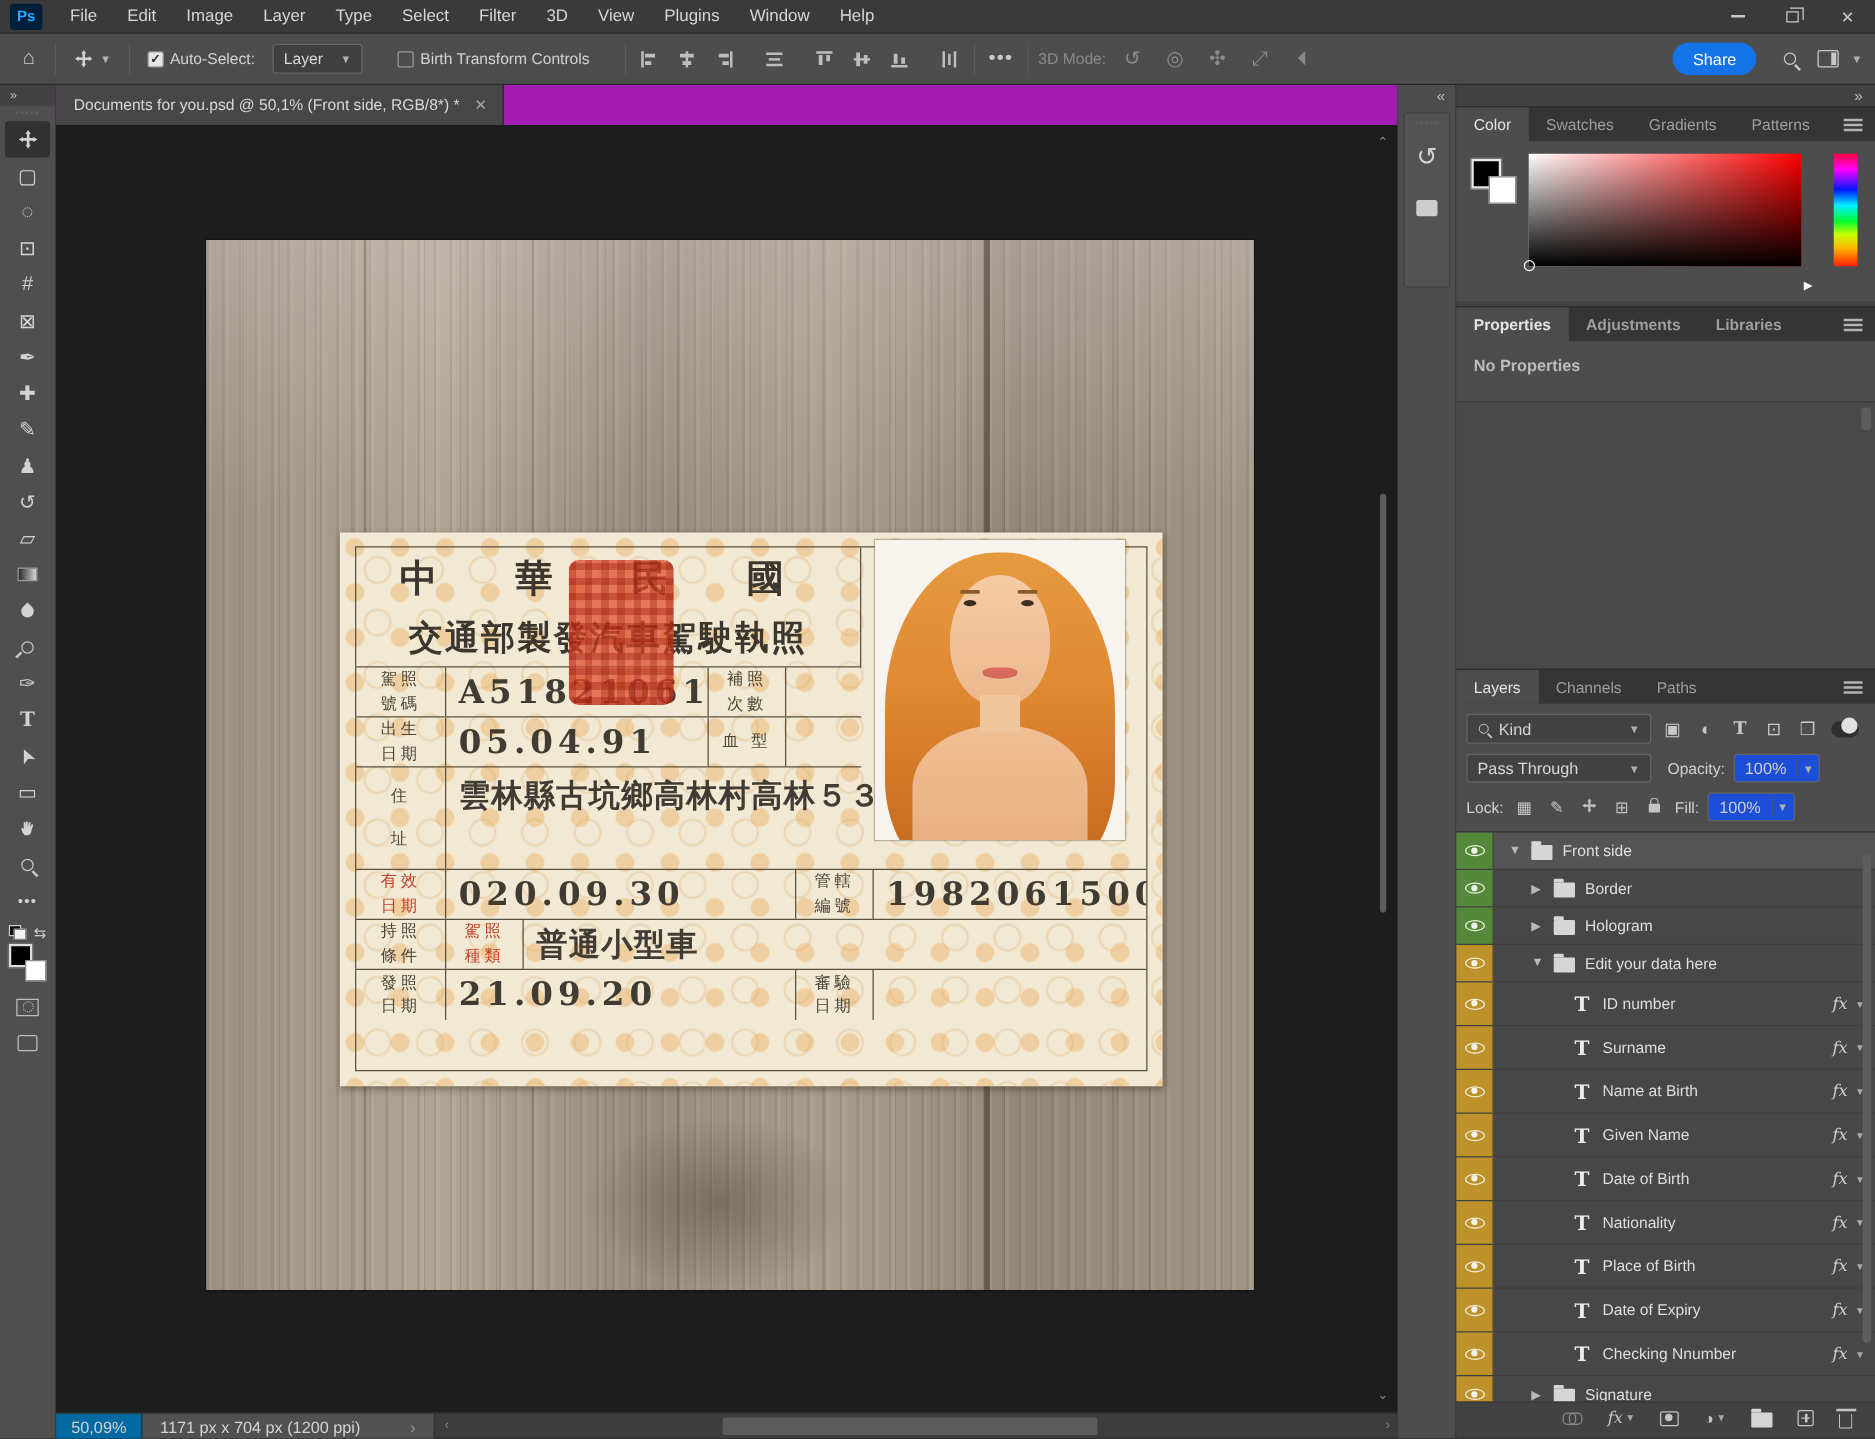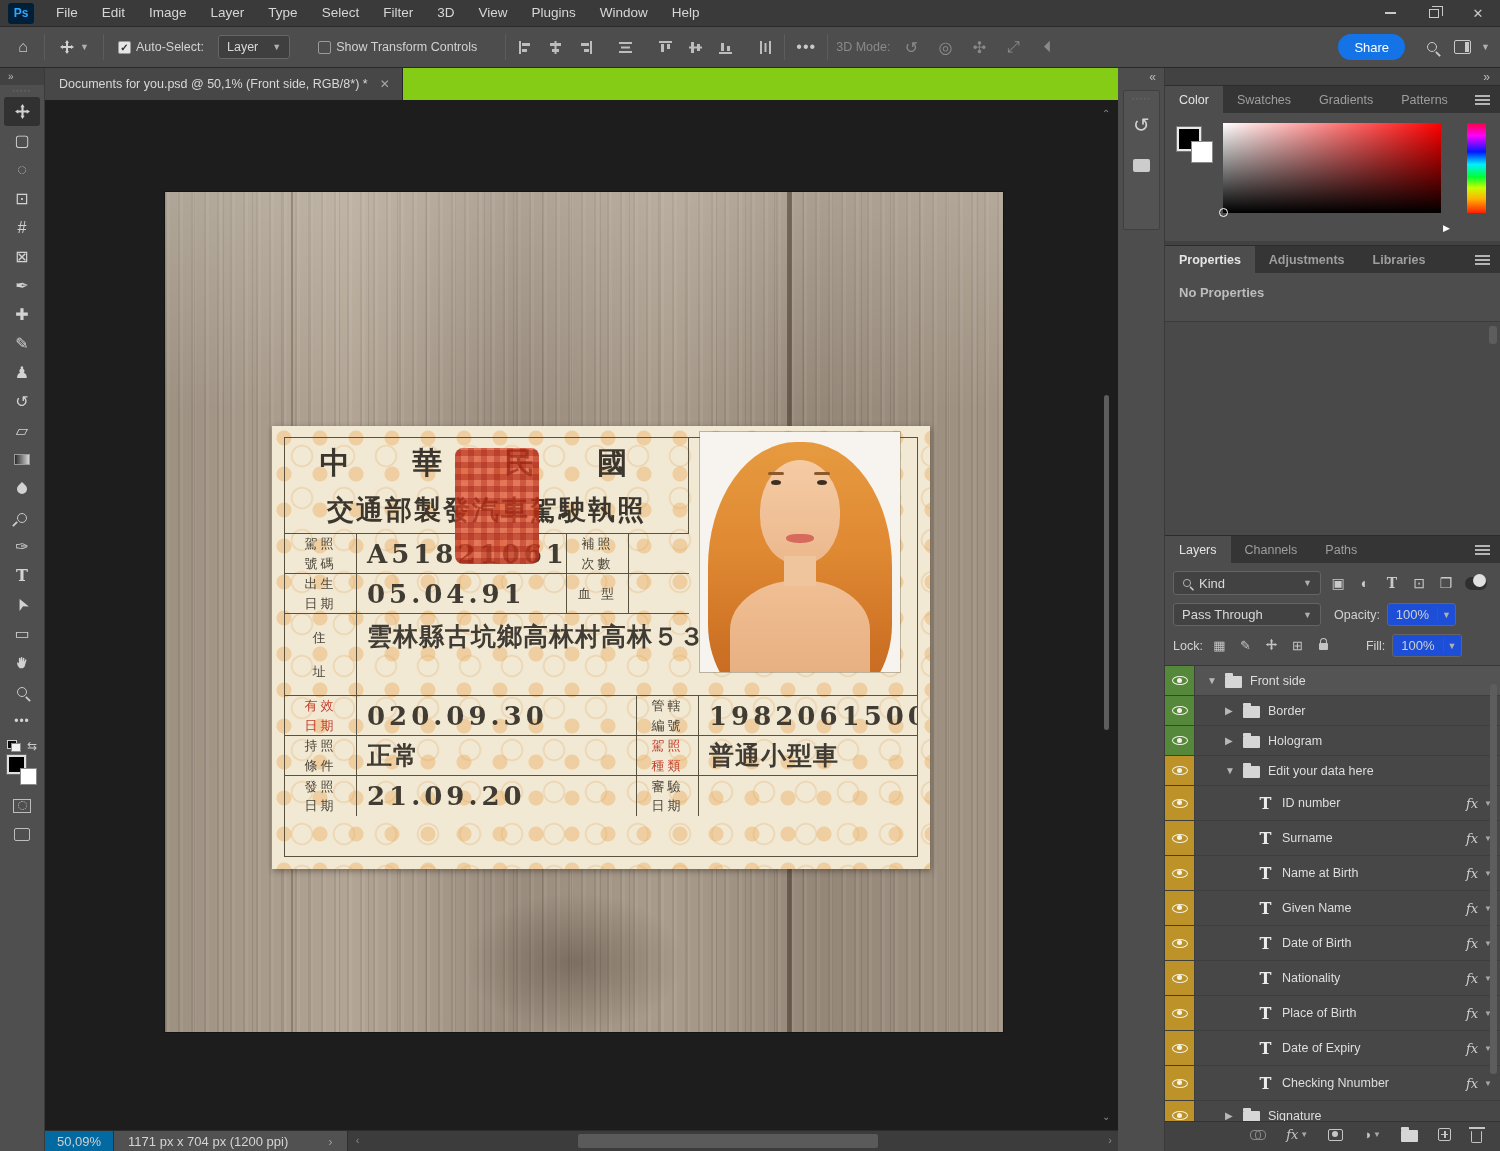--- a/index.html
+++ b/index.html
@@ -60,21 +60,21 @@
   .minipair::before { content:""; position:absolute; left:0; top:0; width:8px; height:7px; background:#0d0d0d; border:1px solid #cfcfcf; }
   .minipair::after { content:""; position:absolute; right:0; bottom:0; width:8px; height:7px; background:#f2f2f2; border:1px solid #8a8a8a; }
   #fgbg { width:30px; height:30px; position:relative; margin-top:2px; }
   #fg { position:absolute; left:0; top:0; width:19px; height:19px; background:#000; border:2px solid #dedede; outline:1px solid #6a6a6a; }
   #bg { position:absolute; right:0; bottom:0; width:17px; height:17px; background:#fff; border:1px solid #8a8a8a; }
   .qmask { width:18px; height:14px; border:1.5px solid #bdbdbd; display:flex; align-items:center; justify-content:center; }
   .qmask::before { content:""; width:7px; height:7px; border-radius:50%; border:1px dotted #bdbdbd; }
   .smode { width:16px; height:13px; border:1.5px solid #bdbdbd; border-radius:2px; }
 
   
-  #tabbar { position:absolute; left:45px; top:68px; width:1073px; height:32px; background:#84cc16; display:flex; }
+  #tabbar { position:absolute; left:45px; top:68px; width:1073px; height:32px; background:#a21caf; display:flex; }
   #doctab { background:#474747; height:100%; display:flex; align-items:center; gap:12px; padding:0 12px 0 14px;
     color:#d8d8d8; font-size:12.5px; border-right:1px solid #262626; }
   #tab-close { color:#a8a8a8; font-size:12px; }
 
   
   #canvas { position:absolute; left:45px; top:100px; width:1073px; height:1030px; background:#1d1d1d; overflow:hidden; }
   #doc { position:absolute; left:120px; top:92px; width:838px; height:840px;
     background-color:#a89b8c;
     background-image:
       linear-gradient(180deg, rgba(225,220,210,.28), rgba(225,220,210,0) 26%),
@@ -290,21 +290,21 @@
     <span class="chip">
       <span class="checkbox checked">✓</span>
       <span class="opt-label">Auto-Select:</span>
     </span>
     <span class="select">
       <span>Layer</span>
       <span class="chev">▼</span>
     </span>
     <span class="chip" style="margin-left:14px;">
       <span class="checkbox"></span>
-      <span class="opt-label">Show Transform Controls</span>
+      <span class="opt-label">Birth Transform Controls</span>
     </span>
     <span class="vdiv" style="margin-left:14px;"></span>
     <span class="alignico">
         <svg width="15" height="15" viewBox="0 0 15 15">
           <rect x="1" y="1" width="2" height="13"></rect>
           <rect x="4" y="3" width="8" height="3"></rect>
           <rect x="4" y="9" width="5" height="3"></rect>
         </svg>
       </span>
     <span class="alignico">
@@ -494,21 +494,20 @@
                 <span class="lab">管轄
 編號</span>
               </div>
             <div class="cell w-val2 val num" style="border-right:none;">198206150074</div>
           </div>
           <div class="crow r40">
             <div class="cell w-lab1">
                 <span class="lab">持照
 條件</span>
               </div>
-            <div class="cell w-val1 val cjk-val" style="width:280px;">正常</div>
             <div class="cell w-lab2">
                 <span class="lab red">駕照
 種類</span>
               </div>
             <div class="cell w-val2 val cjk-val" style="border-right:none;">普通小型車</div>
           </div>
           <div class="crow r40" style="border-bottom:none;">
             <div class="cell w-lab1">
                 <span class="lab">發照
 日期</span>
@@ -640,21 +639,21 @@
         </div>
         <div class="lc-row" style="margin-bottom:2px;">
           <span class="opt-label">Lock:</span>
           <span class="lock-ic">▦</span>
           <span class="lock-ic">✎</span>
           <span class="lock-ic"><svg width="13" height="13" viewBox="0 0 16 16">
                 <path fill="#c3c3c3" d="M8 1 L10 4 H9 V7 H12 V6 L15 8 L12 10 V9 H9 V12 H10 L8 15 L6 12 H7 V9 H4 V10 L1 8 L4 6 V7 H7 V4 H6 Z"></path>
               </svg></span>
           <span class="lock-ic">⊞</span>
           <span class="lock-ic"><span class="locksym"></span></span>
-          <span class="opt-label" style="margin-left:26px;">Fill:</span>
+          <span class="opt-label" style="">Fill:</span>
           <span class="valbox">
             <span class="v">100%</span>
             <span class="c">▼</span>
           </span>
         </div>
       </div>
 
       <div id="layers-list">
         <div class="lrow h30 selected">
           <div class="eyecell green">

